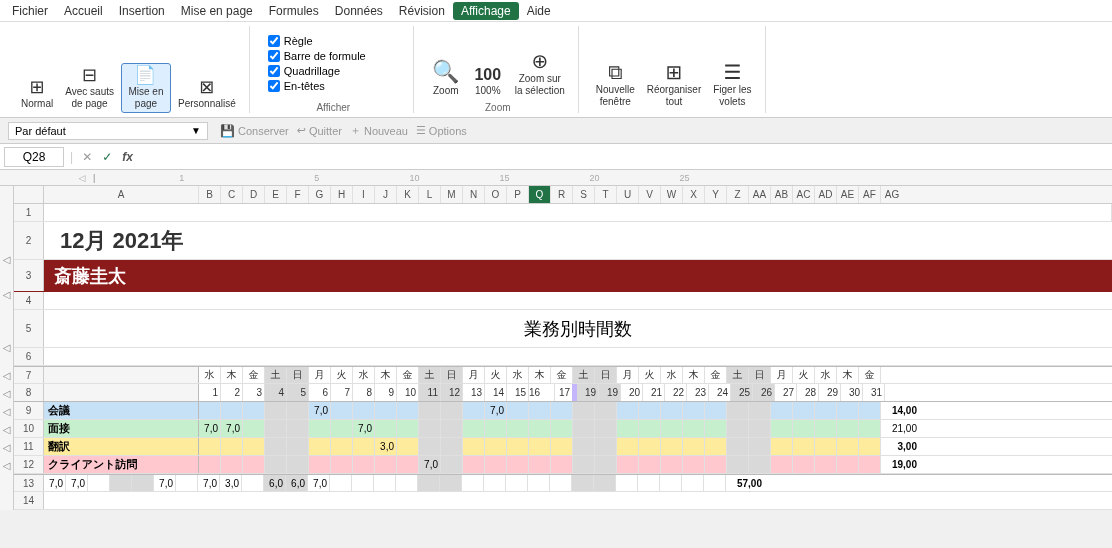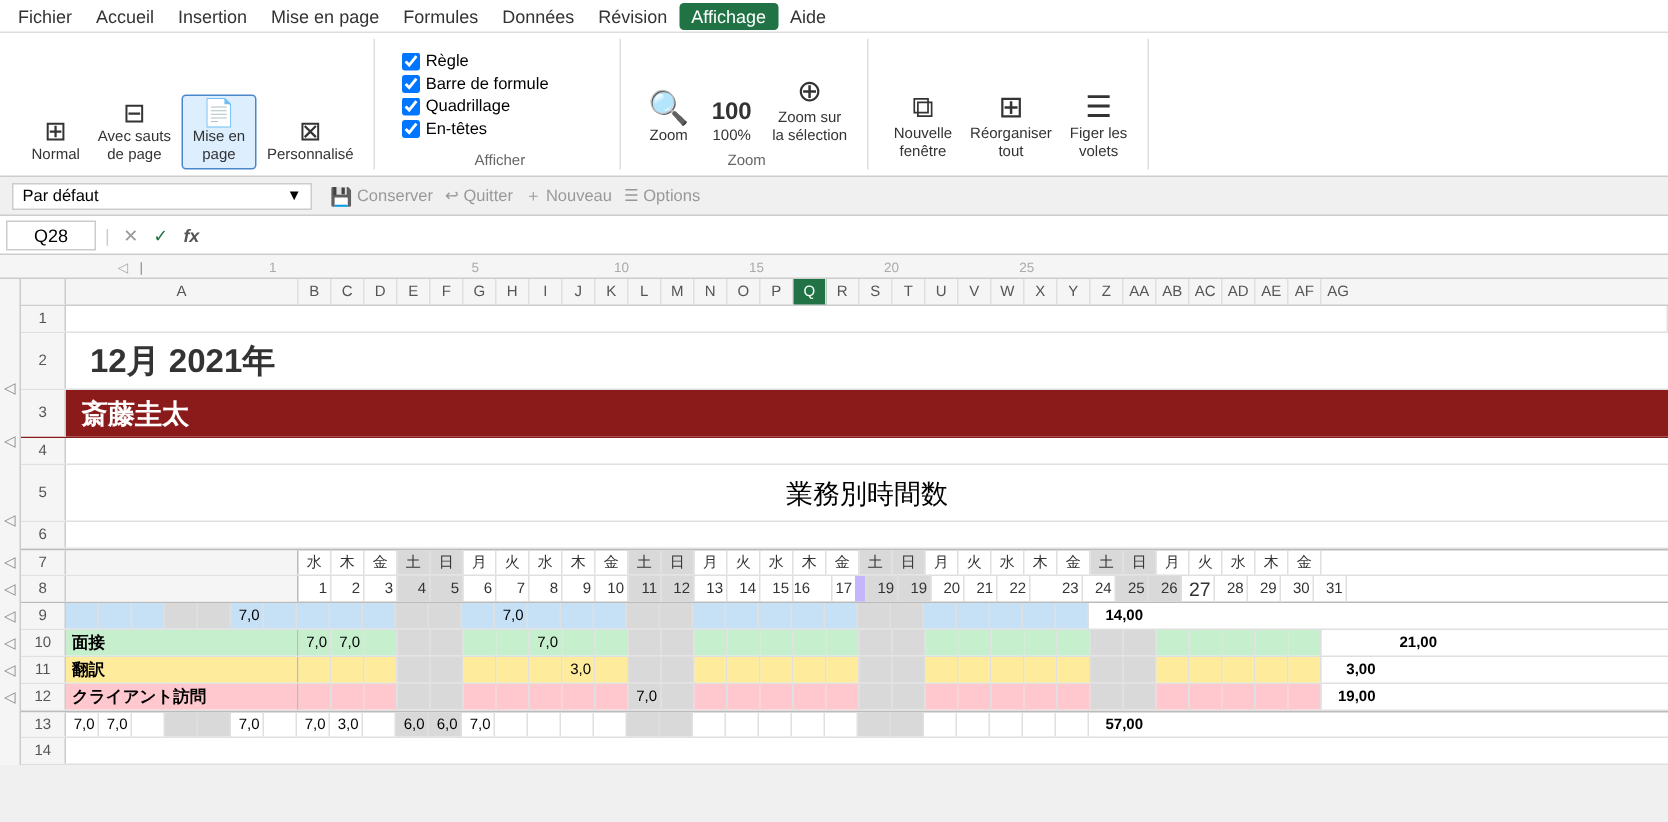--- a/index.html
+++ b/index.html
@@ -325,40 +325,41 @@
       <div style="min-width:22px; border-right:1px solid #e0e0e0; font-size:10px; display:flex; align-items:center; justify-content:flex-end; padding-right:2px; color:#333;">7</div>
       <div style="min-width:22px; border-right:1px solid #e0e0e0; font-size:10px; display:flex; align-items:center; justify-content:flex-end; padding-right:2px; color:#333;">8</div>
       <div style="min-width:22px; border-right:1px solid #e0e0e0; font-size:10px; display:flex; align-items:center; justify-content:flex-end; padding-right:2px; color:#333;">9</div>
       <div style="min-width:22px; border-right:1px solid #e0e0e0; font-size:10px; display:flex; align-items:center; justify-content:flex-end; padding-right:2px; color:#333;">10</div>
       <div style="min-width:22px; border-right:1px solid #e0e0e0; font-size:10px; display:flex; align-items:center; justify-content:flex-end; padding-right:2px; background:#d9d9d9; color:#333;">11</div>
       <div style="min-width:22px; border-right:1px solid #e0e0e0; font-size:10px; display:flex; align-items:center; justify-content:flex-end; padding-right:2px; background:#d9d9d9; color:#333;">12</div>
       <div style="min-width:22px; border-right:1px solid #e0e0e0; font-size:10px; display:flex; align-items:center; justify-content:flex-end; padding-right:2px; color:#333;">13</div>
       <div style="min-width:22px; border-right:1px solid #e0e0e0; font-size:10px; display:flex; align-items:center; justify-content:flex-end; padding-right:2px; color:#333;">14</div>
       <div style="min-width:22px; border-right:1px solid #e0e0e0; font-size:10px; display:flex; align-items:center; justify-content:flex-end; padding-right:2px; color:#333;">15</div>
       <div style="min-width:22px; border-right:1px solid #e0e0e0; font-size:10px; display:flex; align-items:center; justify-content:flex-end; padding-right:14px; color:#333;">16</div>
-      <div style="min-width:22px; border-right:7px solid #c4b5fd; font-size:10px; display:flex; align-items:center; justify-content:flex-end; padding-right:2px; color:#333;">17</div>
+      <div style="min-width:22px; border-right:5px solid #c4b5fd; font-size:10px; display:flex; align-items:center; justify-content:flex-end; padding-right:2px; color:#333;">17</div>
       <div style="min-width:22px; border-right:1px solid #e0e0e0; font-size:10px; display:flex; align-items:center; justify-content:flex-end; padding-right:2px; background:#d9d9d9; color:#333;">19</div>
       <div style="min-width:22px; border-right:1px solid #e0e0e0; font-size:10px; display:flex; align-items:center; justify-content:flex-end; padding-right:2px; background:#d9d9d9; color:#333;">19</div>
       <div style="min-width:22px; border-right:1px solid #e0e0e0; font-size:10px; display:flex; align-items:center; justify-content:flex-end; padding-right:2px; color:#333;">20</div>
       <div style="min-width:22px; border-right:1px solid #e0e0e0; font-size:10px; display:flex; align-items:center; justify-content:flex-end; padding-right:2px; color:#333;">21</div>
       <div style="min-width:22px; border-right:1px solid #e0e0e0; font-size:10px; display:flex; align-items:center; justify-content:flex-end; padding-right:2px; color:#333;">22</div>
-      <div style="min-width:22px; border-right:1px solid #e0e0e0; font-size:10px; display:flex; align-items:center; justify-content:flex-end; padding-right:2px; color:#333;margin-left:13px;">23</div>
+      <div style="min-width:22px; border-right:1px solid #e0e0e0; font-size:10px; display:flex; align-items:center; justify-content:flex-end; padding-right:2px; color:#333;">23</div>
       <div style="min-width:22px; border-right:1px solid #e0e0e0; font-size:10px; display:flex; align-items:center; justify-content:flex-end; padding-right:2px; color:#333;">24</div>
       <div style="min-width:22px; border-right:1px solid #e0e0e0; font-size:10px; display:flex; align-items:center; justify-content:flex-end; padding-right:2px; background:#d9d9d9; color:#333;">25</div>
       <div style="min-width:22px; border-right:1px solid #e0e0e0; font-size:10px; display:flex; align-items:center; justify-content:flex-end; padding-right:2px; background:#d9d9d9; color:#333;">26</div>
-      <div style="min-width:22px; border-right:1px solid #e0e0e0; font-size:13px; display:flex; align-items:center; justify-content:flex-end; padding-right:2px; color:#333;">27</div>
+      <div style="min-width:22px; border-right:1px solid #e0e0e0; font-size:10px; display:flex; align-items:center; justify-content:flex-end; padding-right:2px; color:#333;">27</div>
       <div style="min-width:22px; border-right:1px solid #e0e0e0; font-size:10px; display:flex; align-items:center; justify-content:flex-end; padding-right:2px; color:#333;">28</div>
       <div style="min-width:22px; border-right:1px solid #e0e0e0; font-size:10px; display:flex; align-items:center; justify-content:flex-end; padding-right:2px; color:#333;">29</div>
       <div style="min-width:22px; border-right:1px solid #e0e0e0; font-size:10px; display:flex; align-items:center; justify-content:flex-end; padding-right:2px; color:#333;">30</div>
       <div style="min-width:22px; border-right:1px solid #e0e0e0; font-size:10px; display:flex; align-items:center; justify-content:flex-end; padding-right:2px; color:#333;">31</div>
       <div style="min-width:40px; font-size:10px; display:flex; align-items:center; justify-content:flex-end; padding-right:4px;"></div>
     </div>
 
     <div style="display:flex; height:18px; border-bottom:1px solid #e0e0e0;">
       <div style="width:30px; min-width:30px; background:#f5f5f5; border-right:1px solid #ccc; display:flex; align-items:center; justify-content:center; font-size:10px; color:#555;">9</div>
+      <div style="min-width:155px; border-right:1px solid #bbb; background:#c6e0f5; font-size:11px; display:flex; align-items:center; padding-left:4px; font-weight:bold;">会議</div>
       <div style="min-width:22px; border-right:1px solid #e0e0e0; background:#c6e0f5;"></div>
       <div style="min-width:22px; border-right:1px solid #e0e0e0; background:#c6e0f5;"></div>
       <div style="min-width:22px; border-right:1px solid #e0e0e0; background:#c6e0f5;"></div>
       <div style="min-width:22px; border-right:1px solid #e0e0e0; background:#d9d9d9;"></div>
       <div style="min-width:22px; border-right:1px solid #e0e0e0; background:#d9d9d9;"></div>
       <div style="min-width:22px; border-right:1px solid #e0e0e0; background:#c6e0f5; font-size:10px; display:flex; align-items:center; justify-content:flex-end; padding-right:2px;">7,0</div>
       <div style="min-width:22px; border-right:1px solid #e0e0e0; background:#c6e0f5;"></div>
       <div style="min-width:22px; border-right:1px solid #e0e0e0; background:#c6e0f5;"></div>
       <div style="min-width:22px; border-right:1px solid #e0e0e0; background:#c6e0f5;"></div>
       <div style="min-width:22px; border-right:1px solid #e0e0e0; background:#c6e0f5;"></div>
@@ -413,21 +414,21 @@
       <div style="min-width:22px; border-right:1px solid #e0e0e0; background:#c6efce;"></div>
       <div style="min-width:22px; border-right:1px solid #e0e0e0; background:#c6efce;"></div>
       <div style="min-width:22px; border-right:1px solid #e0e0e0; background:#c6efce;"></div>
       <div style="min-width:22px; border-right:1px solid #e0e0e0; background:#d9d9d9;"></div>
       <div style="min-width:22px; border-right:1px solid #e0e0e0; background:#d9d9d9;"></div>
       <div style="min-width:22px; border-right:1px solid #e0e0e0; background:#c6efce;"></div>
       <div style="min-width:22px; border-right:1px solid #e0e0e0; background:#c6efce;"></div>
       <div style="min-width:22px; border-right:1px solid #e0e0e0; background:#c6efce;"></div>
       <div style="min-width:22px; border-right:1px solid #e0e0e0; background:#c6efce;"></div>
       <div style="min-width:22px; border-right:1px solid #e0e0e0; background:#c6efce;"></div>
-      <div style="min-width:40px; font-size:10px; display:flex; align-items:center; justify-content:flex-end; padding-right:4px; font-weight:bold;margin-left:41px;">21,00</div>
+      <div style="min-width:40px; font-size:10px; display:flex; align-items:center; justify-content:flex-end; padding-right:4px; font-weight:normal;">21,00</div>
     </div>
 
     <div style="display:flex; height:18px; border-bottom:1px solid #e0e0e0;">
       <div style="width:30px; min-width:30px; background:#f5f5f5; border-right:1px solid #ccc; display:flex; align-items:center; justify-content:center; font-size:10px; color:#555;">11</div>
       <div style="min-width:155px; border-right:1px solid #bbb; background:#ffeb9c; font-size:11px; display:flex; align-items:center; padding-left:4px; font-weight:bold;">翻訳</div>
       <div style="min-width:22px; border-right:1px solid #e0e0e0; background:#ffeb9c;"></div>
       <div style="min-width:22px; border-right:1px solid #e0e0e0; background:#ffeb9c;"></div>
       <div style="min-width:22px; border-right:1px solid #e0e0e0; background:#ffeb9c;"></div>
       <div style="min-width:22px; border-right:1px solid #e0e0e0; background:#d9d9d9;"></div>
       <div style="min-width:22px; border-right:1px solid #e0e0e0; background:#d9d9d9;"></div>

